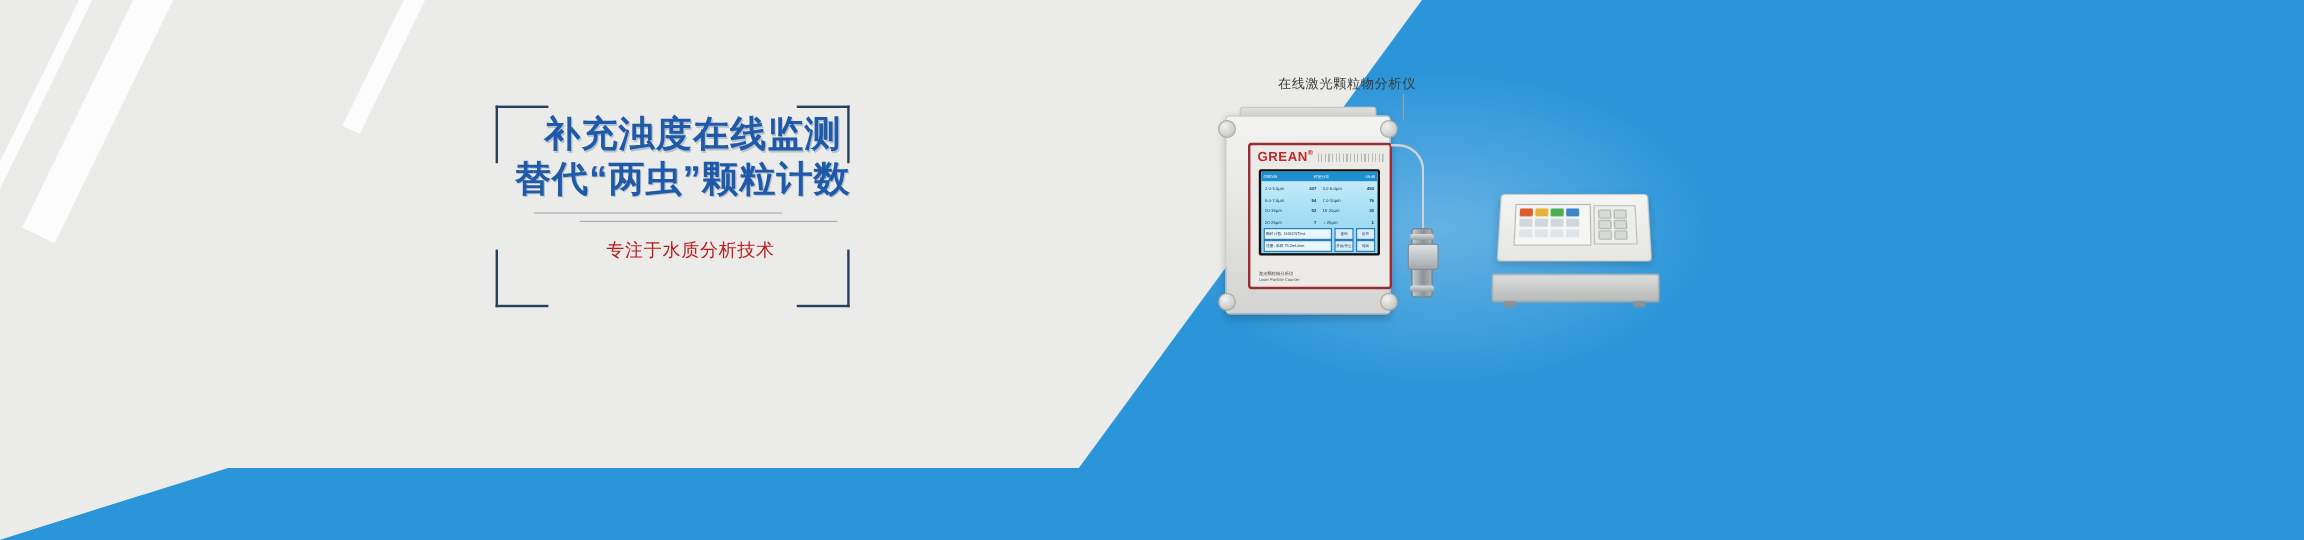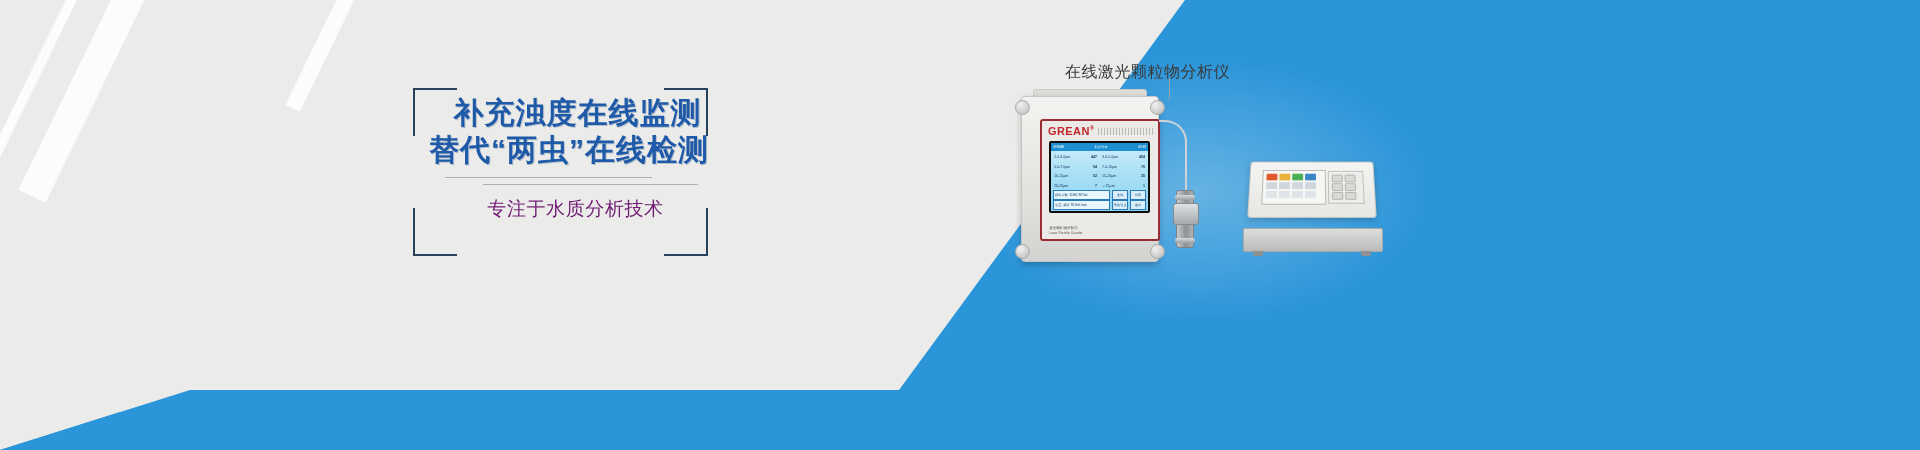--- a/index.html
+++ b/index.html
@@ -34,26 +34,26 @@
     font-size:30px;font-weight:bold;color:#1e5aa8;letter-spacing:1px;line-height:37px;white-space:nowrap;
     text-shadow:1px 1px 0 rgba(120,140,170,.45);}
   .title-line.l1{padding-left:18px;}
 
   .divider-wrap{position:absolute;left:24px;right:10px;top:89px;height:14px;}
   .divider{position:absolute;height:1px;background:#aab1b6;}
   .divider.d1{left:8px;right:46px;top:0;}
   .divider.d2{left:46px;right:0;top:7px;}
 
   .sub-wrap{position:absolute;left:0;right:0;top:108px;text-align:center;}
-  .sub-line{font-size:19px;color:#701a75;line-height:26px;letter-spacing:.6px;white-space:nowrap;}
+  .sub-line{font-size:15px;color:#b91c1c;line-height:26px;letter-spacing:.6px;white-space:nowrap;}
   .sub-line.s-a{padding-left:30px;}
   .sub-line.s-b{padding-left:18px;}
 
   
-  .prod-label{position:absolute;color:#ffffff;font-size:16px;white-space:nowrap;letter-spacing:.5px;}
+  .prod-label{position:absolute;color:#ffffff;font-size:11px;white-space:nowrap;letter-spacing:.5px;}
   .prod-label.lbl-1{left:1065px;top:62px;color:#3a3a3a;}
   .prod-label.lbl-2{left:1285px;top:180px;}
   .leader{position:absolute;background:#8a8a8a;}
   .leader.ld1{left:1169px;top:78px;width:1px;height:22px;background:#9aa0a4;}
   .leader.ld2{left:1281px;top:186px;width:1px;height:16px;background:#ffffff;}
 
   
   .analyzer{position:absolute;left:1013px;top:86px;width:152px;height:182px;}
   .an-body{position:absolute;left:8px;top:10px;width:136px;height:164px;background:linear-gradient(180deg,#f3f3f1 0%,#e3e3e0 55%,#d3d4d1 100%);
     border:1px solid #c6c7c4;border-radius:4px;box-shadow:0 3px 7px rgba(0,0,0,.22);}
@@ -115,21 +115,21 @@
   <div class="bg-bottom-fill"></div>
 
   <div class="headline-block">
     <div class="corner tl"></div>
     <div class="corner tr"></div>
     <div class="corner bl"></div>
     <div class="corner br"></div>
 
     <div class="title-wrap">
       <div class="title-line l1">补充浊度在线监测</div>
-      <div class="title-line l2">替代“两虫”在线检测</div>
+      <div class="title-line l2">替代“两虫”颗粒计数</div>
     </div>
 
     <div class="divider-wrap">
       <div class="divider d1"></div>
       <div class="divider d2"></div>
     </div>
 
     <div class="sub-wrap">
       <div class="sub-line s-a">专注于水质分析技术</div>
     </div>

